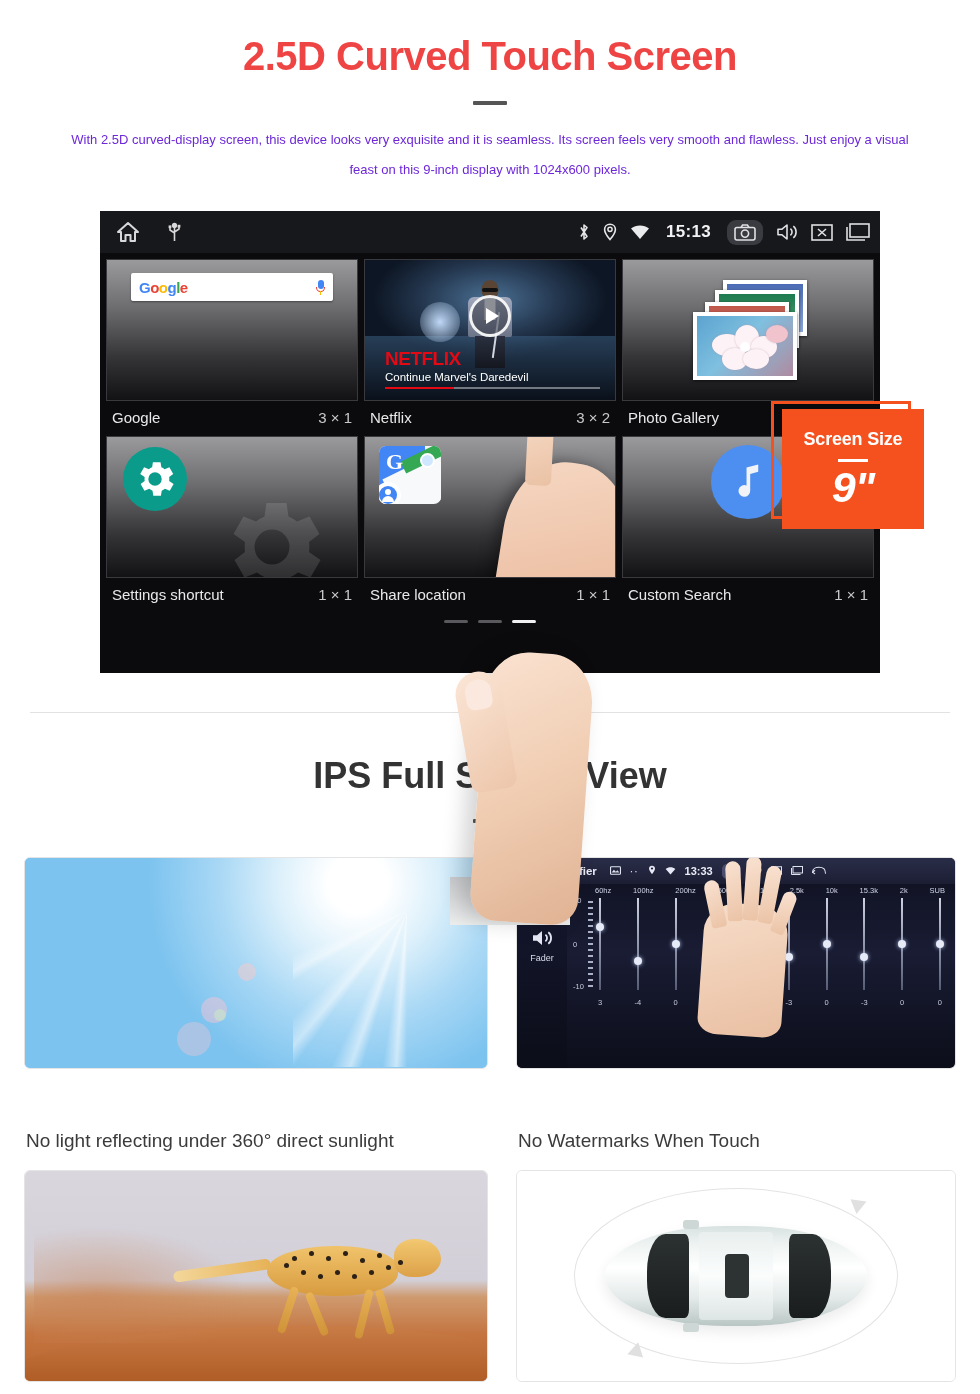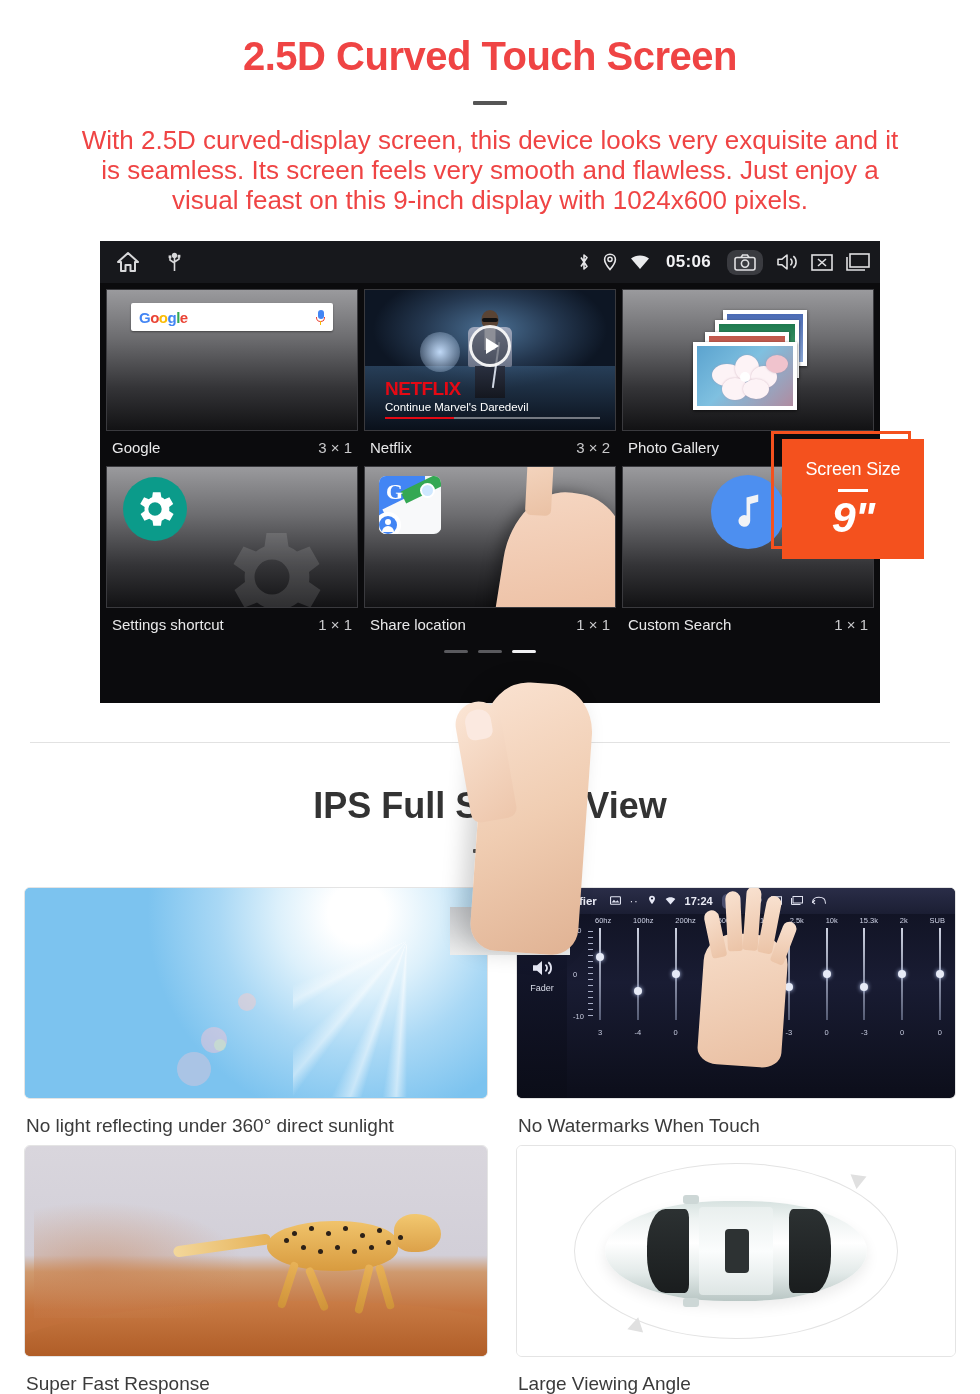--- a/index.html
+++ b/index.html
@@ -19,22 +19,22 @@
     color: #ef4444;
     letter-spacing: -0.5px;
   }
   .rule {
     width: 34px; height: 4px; background: #555; border-radius: 1px;
     margin: 22px auto 20px auto;
   }
   .lede {
     width: 840px; margin: 0 auto;
     text-align: center;
-    font-size: 26px; line-height: 30px;
-    color: #ef4444;
+    font-size: 13px; line-height: 30px;
+    color: #6d28d9;
   }
 
   
   .device-wrap { position: relative; width: 980px; height: 505px; margin-top: 16px; }
   .screen {
     position: absolute; left: 100px; top: 10px;
     width: 780px; height: 462px;
     background: #0b0b0d;
     overflow: hidden;
   }
@@ -195,34 +195,34 @@
   
   .badge-frame {
     position:absolute; left:771px; top:200px; width:140px; height:118px;
     border:3px solid #f4511e; z-index: 8;
   }
   .badge {
     position:absolute; left:782px; top:208px; width:142px; height:120px;
     background:#f4511e; color:#fff; z-index: 9;
     display:flex; flex-direction:column; align-items:center; justify-content:center;
   }
-  .badge .bt { font-size:18px; font-weight:normal; letter-spacing:-0.2px;text-align:center; }
+  .badge .bt { font-size:18px; font-weight:bold; letter-spacing:-0.2px;text-align:center; }
   .badge .bline { width:30px; height:3px; background:#fff; margin:9px 0 4px 0; }
   .badge .bnum { font-size:43px; font-weight:bold; font-style:italic; letter-spacing:-1px; line-height:1; }
 
   .divider { width: 920px; height:1px; background:#e2e2e2; margin: 6px auto 0 auto; }
 
   
   .sec2 { padding-top: 42px; }
   .h2 { text-align:center; font-size:36px; font-weight:bold; color:#333; }
   .cards { width: 932px; margin: 0 auto; padding-top: 14px;
            display:grid; grid-template-columns: 464px 440px; column-gap: 28px; row-gap: 0; }
   .card { }
   .card .media { width:100%; height:212px; border:1px solid #e4e4e4; border-radius:6px; overflow:hidden; position:relative; background:#fff; }
-  .card .label { font-size:19px; color:#3b3b3b; padding: 16px 2px 8px 2px; }
+  .card .label { font-size:19px; color:#3b3b3b; padding: 16px 2px 18px 2px; margin-top: 45px; }
 
   
   .sky { position:absolute; inset:0;
      background: radial-gradient(circle 210px at 72% 12%, #ffffff 0%, #ffffff 14%, #dcf0fb 38%, #a9d8f5 66%, #7cc3ef 100%),
                  linear-gradient(150deg, #6ec0ee, #a9daf4); }
   .flare { position:absolute; border-radius:50%; opacity:.5; }
   .f1 { left:46%; top:50%; width:18px; height:18px; background:#f7c9c9; }
   .f2 { left:38%; top:66%; width:26px; height:26px; background:#f3c4d6; }
   .f3 { left:33%; top:78%; width:34px; height:34px; background:#f0c6d8; opacity:.4;}
   .f4 { left:41%; top:72%; width:12px; height:12px; background:#cdebc2; }
@@ -351,21 +351,21 @@
             <svg width="14" height="18" viewBox="0 0 14 18">
                 <path d="M7 1.2 C10.2 1.2 12.4 3.6 12.4 6.4 C12.4 10 7 16.6 7 16.6 C7 16.6 1.6 10 1.6 6.4 C1.6 3.6 3.8 1.2 7 1.2 Z" fill="none" stroke="#e6e6e8" stroke-width="1.6"></path>
                 <circle cx="7" cy="6.3" r="2.1" fill="none" stroke="#e6e6e8" stroke-width="1.5"></circle>
               </svg>
           </span>
           <span class="sb-ico">
             <svg width="20" height="15" viewBox="0 0 20 15">
                 <path d="M1 3.6 C6 -0.6 14 -0.6 19 3.6 L10 14 Z" fill="#eaeaec"></path>
               </svg>
           </span>
-          <span class="clock">05:06</span>
+          <span class="clock">15:13</span>
           <span class="sb-ico cam-hl">
             <svg width="22" height="17" viewBox="0 0 22 17">
                 <rect x="1" y="3.5" width="20" height="12.5" rx="2" fill="none" stroke="#e0e0e2" stroke-width="1.6"></rect>
                 <path d="M7 3.5 L8.6 1 L13.4 1 L15 3.5" fill="none" stroke="#e0e0e2" stroke-width="1.6"></path>
                 <circle cx="11" cy="9.6" r="3.6" fill="none" stroke="#e0e0e2" stroke-width="1.6"></circle>
               </svg>
           </span>
           <span class="sb-ico">
             <svg width="22" height="18" viewBox="0 0 22 18">
                 <path d="M2 6.2 L6 6.2 L11 2 L11 16 L6 11.8 L2 11.8 Z" fill="none" stroke="#e0e0e2" stroke-width="1.6" stroke-linejoin="round"></path>
@@ -583,21 +583,21 @@
                   <path d="M2 8 L5 4.6 L7.4 7 L9.4 5.2 L12 8 Z" fill="#dfe2f0"></path>
                 </svg></span>
             <span style="letter-spacing:1px;">··</span>
             <span><svg width="8" height="10" viewBox="0 0 14 18">
                   <path d="M7 1.2 C10.2 1.2 12.4 3.6 12.4 6.4 C12.4 10 7 16.6 7 16.6 C7 16.6 1.6 10 1.6 6.4 C1.6 3.6 3.8 1.2 7 1.2 Z" fill="#e6e8f5"></path>
                   <circle cx="7" cy="6.3" r="2" fill="#1b1e33"></circle>
                 </svg></span>
             <span><svg width="11" height="8" viewBox="0 0 20 15">
                   <path d="M1 3.6 C6 -0.6 14 -0.6 19 3.6 L10 14 Z" fill="#e6e8f5"></path>
                 </svg></span>
-            <span class="amp-time">17:24</span>
+            <span class="amp-time">13:33</span>
             <span class="amp-hl"><svg width="11" height="9" viewBox="0 0 22 17">
                   <rect x="1" y="3.5" width="20" height="12.5" rx="2" fill="none" stroke="#e0e0e2" stroke-width="2"></rect>
                   <path d="M7 3.5 L8.6 1 L13.4 1 L15 3.5" fill="none" stroke="#e0e0e2" stroke-width="2"></path>
                   <circle cx="11" cy="9.6" r="3.4" fill="none" stroke="#e0e0e2" stroke-width="2"></circle>
                 </svg></span>
             <span><svg width="12" height="10" viewBox="0 0 22 18">
                   <path d="M2 6.2 L6 6.2 L11 2 L11 16 L6 11.8 L2 11.8 Z" fill="none" stroke="#e0e2f0" stroke-width="2" stroke-linejoin="round"></path>
                   <path d="M14.4 5.6 C16.6 7.4 16.6 10.6 14.4 12.4 M17.3 3.2 C21 6 21 12 17.3 14.8" fill="none" stroke="#e0e2f0" stroke-width="2"></path>
                 </svg></span>
             <span><svg width="11" height="9" viewBox="0 0 22 17">

